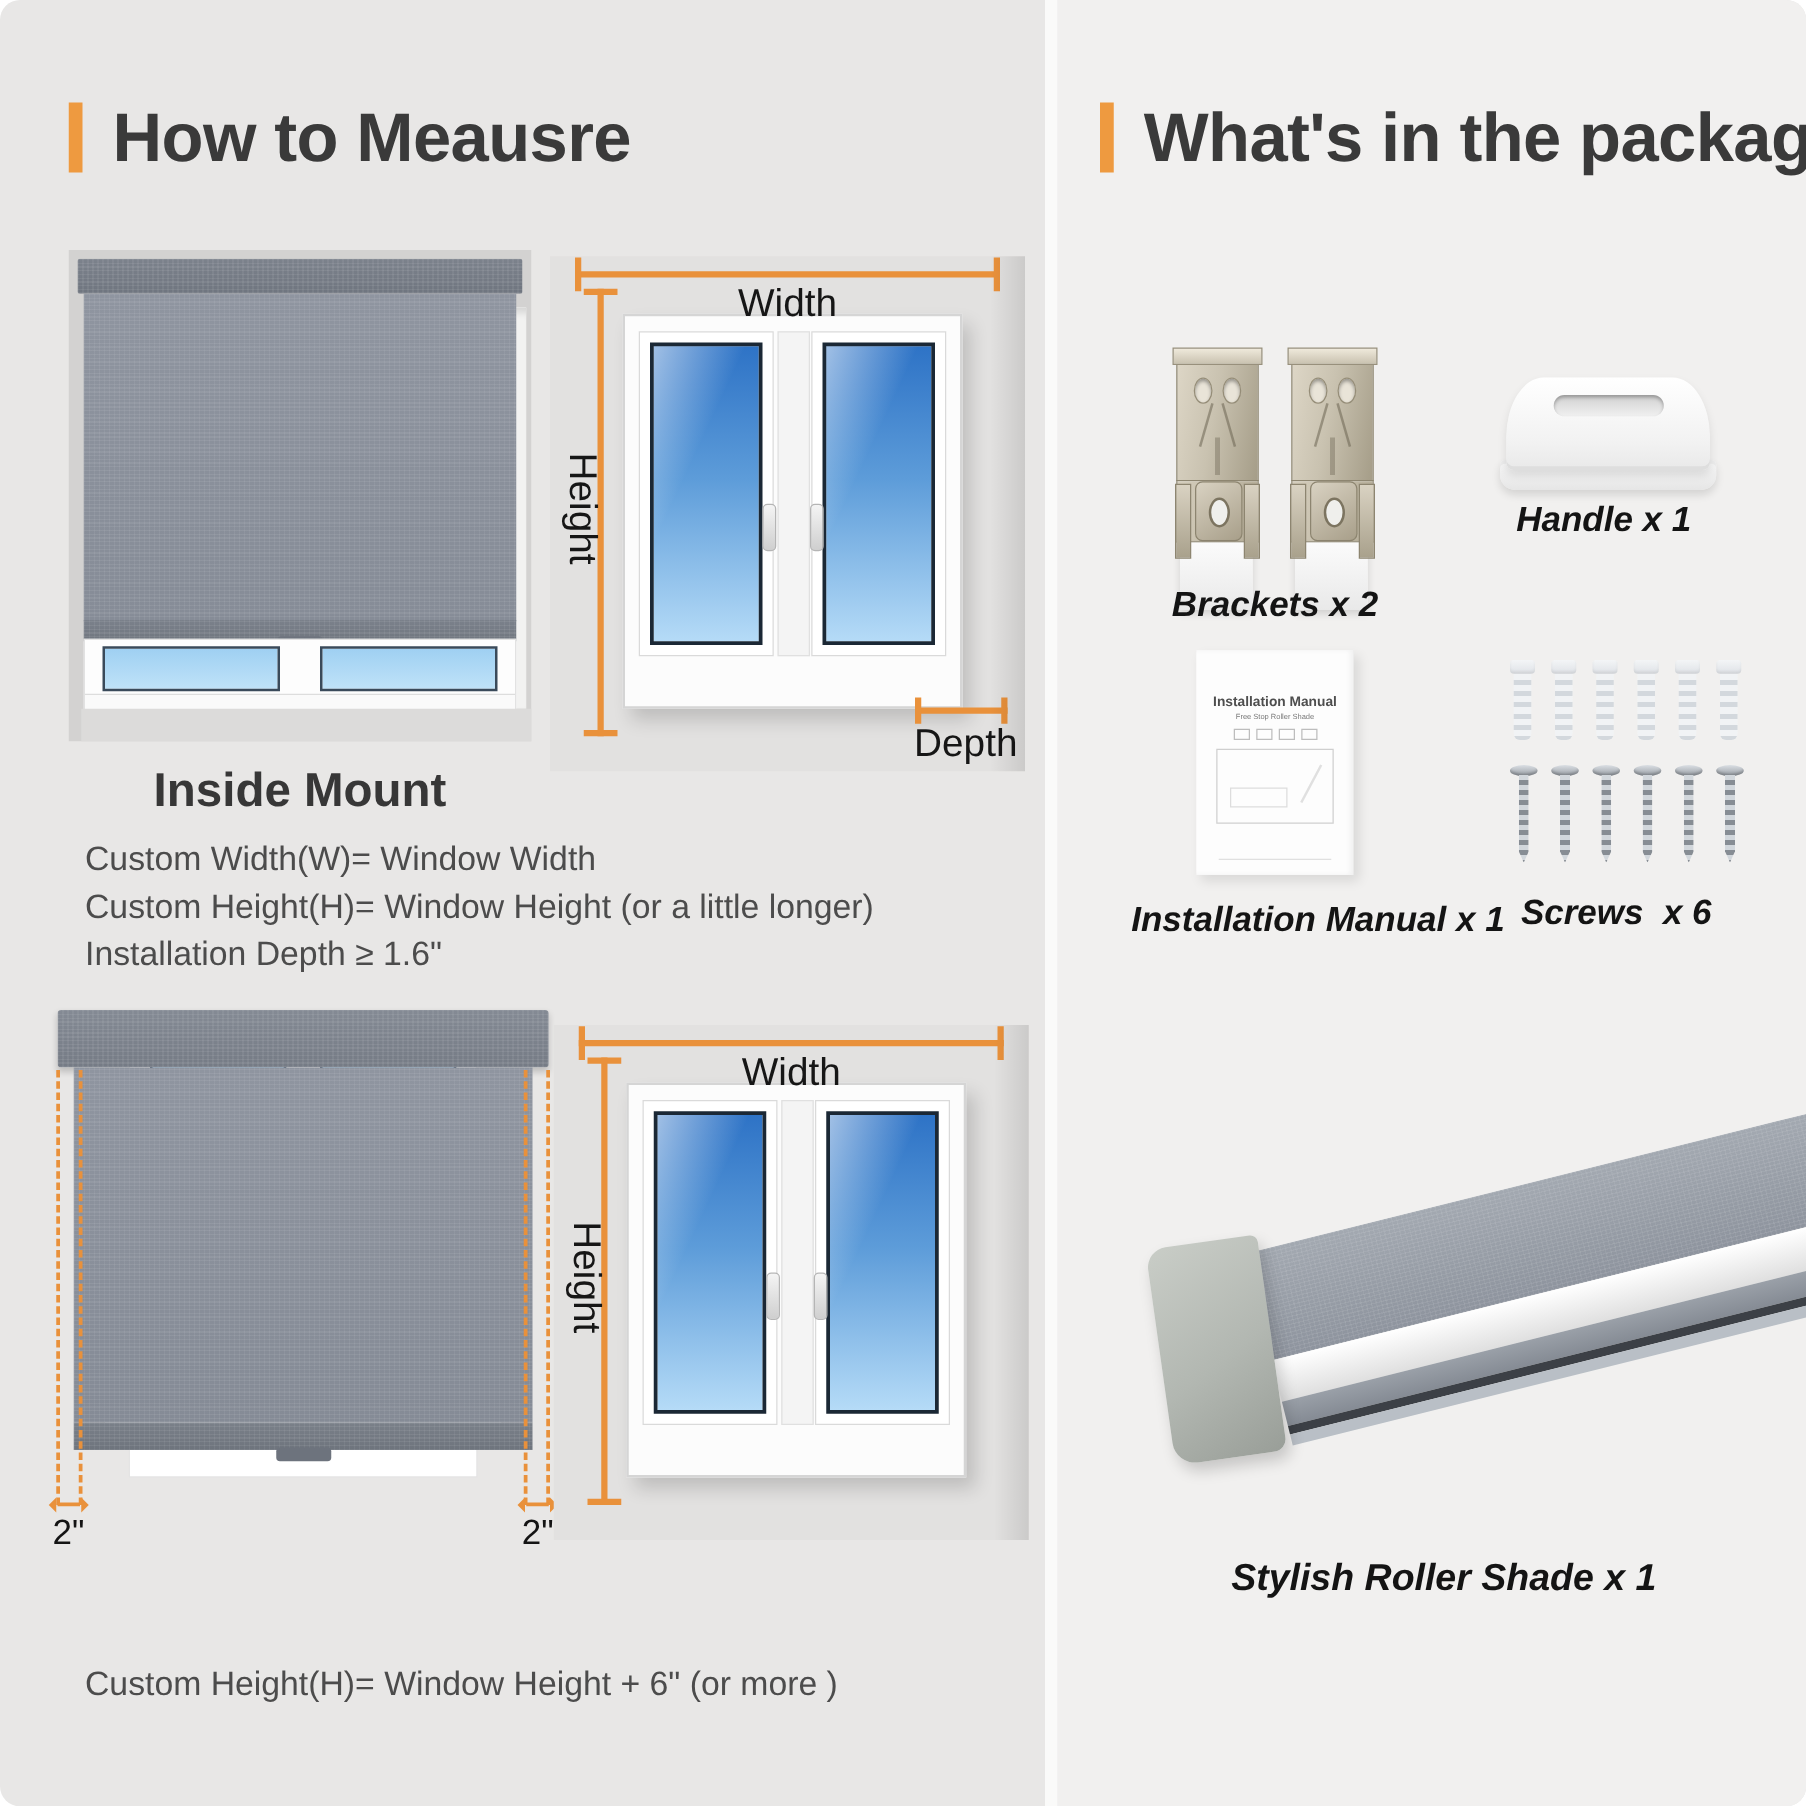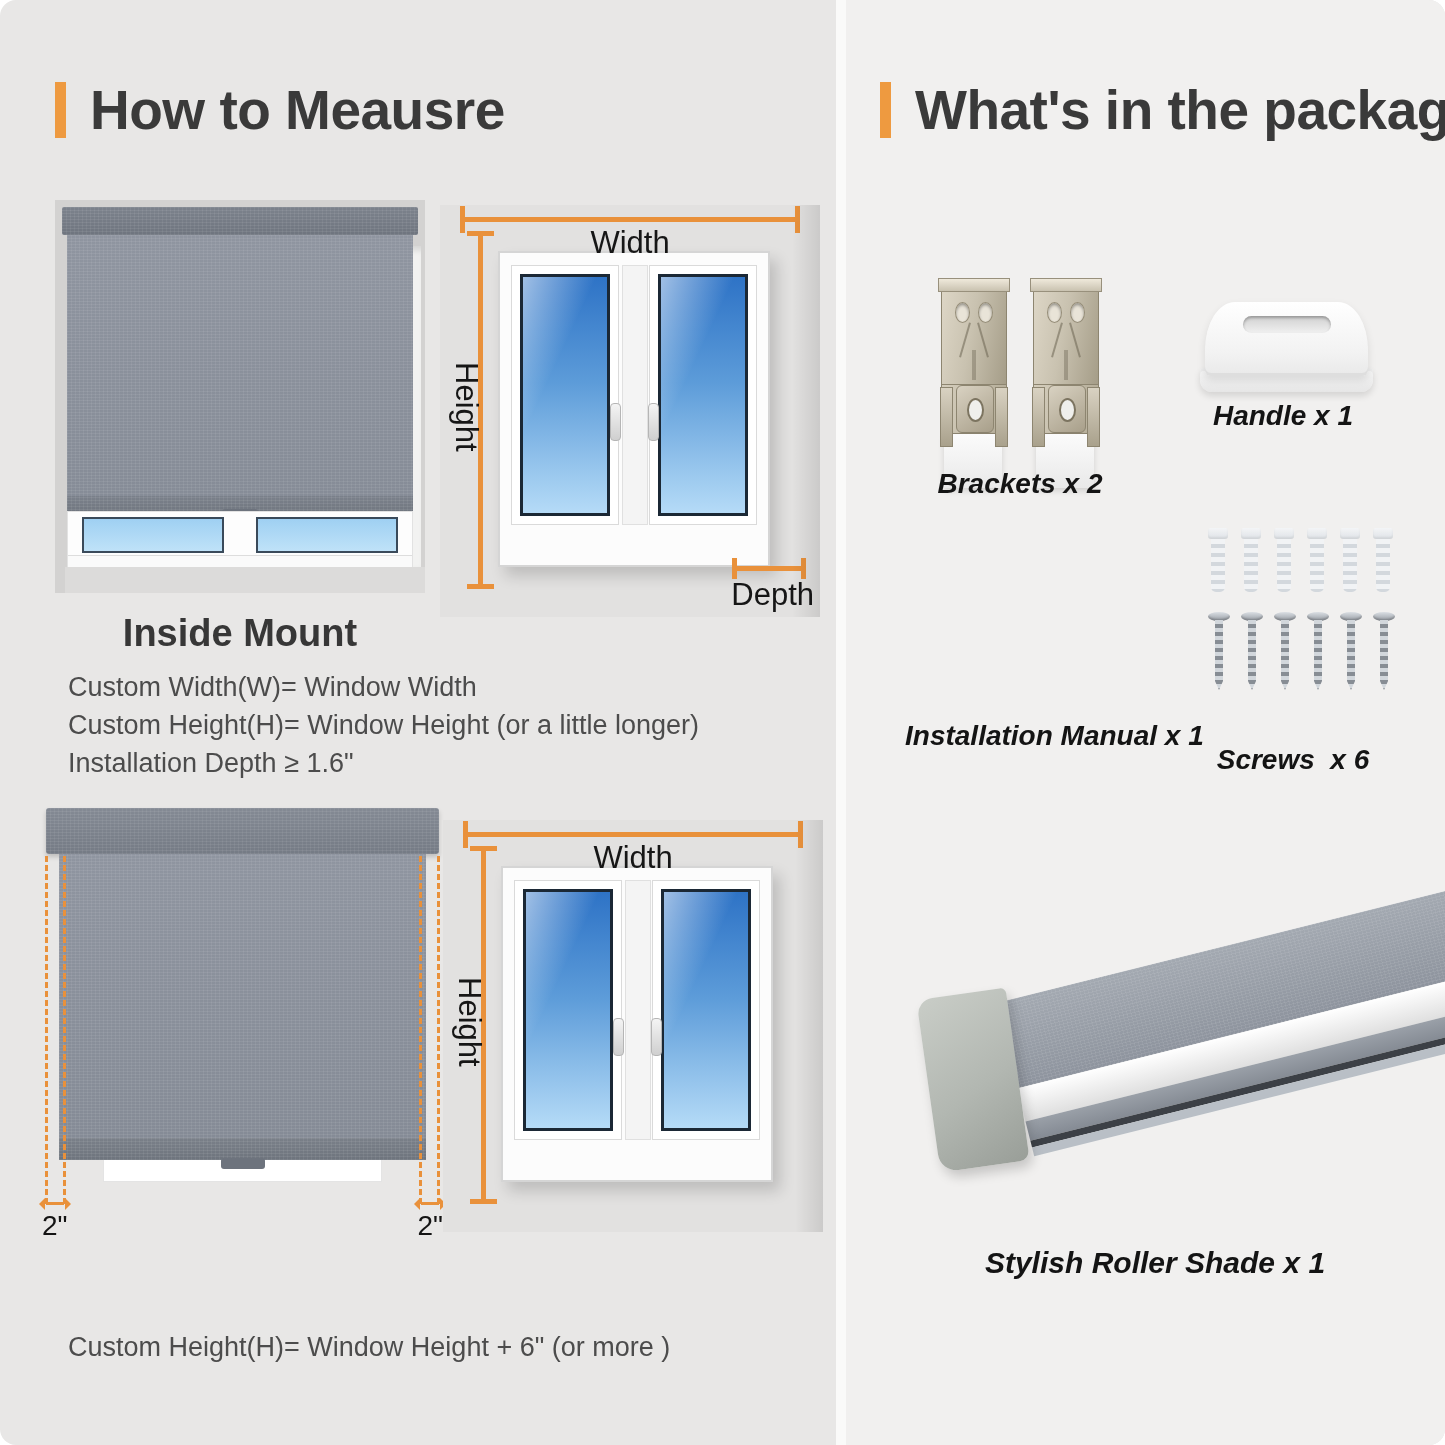--- a/index.html
+++ b/index.html
@@ -323,37 +323,49 @@
     <div class="b-base"></div>
   </div>
   <div class="pkg-label" style="left:920px;top:468px;width:200px;">Brackets x 2</div>
 
   <div class="handle-base"></div>
   <div class="handle">
     <div class="slot"></div>
   </div>
   <div class="pkg-label" style="left:1183px;top:400px;width:200px;text-align:center;">Handle x 1</div>
 
+  <div class="manual">
+    <div class="mp-title">Installation Manual</div>
+    <div class="mp-sub">Free Stop Roller Shade</div>
+    <div class="mp-icons">
+        <span></span>
+        <span></span>
+        <span></span>
+        <span></span>
+      </div>
+    <div class="mp-box"></div>
+    <div class="mp-foot"></div>
+  </div>
   <div class="pkg-label" style="left:905px;top:720px;width:275px;">Installation Manual x 1</div>
 
   <div class="hardware">
     <span class="anchor" style="left:0px;"></span>
     <span class="anchor" style="left:33px;"></span>
     <span class="anchor" style="left:66px;"></span>
     <span class="anchor" style="left:99px;"></span>
     <span class="anchor" style="left:132px;"></span>
     <span class="anchor" style="left:165px;"></span>
     <span class="screw" style="left:0px;"></span>
     <span class="screw" style="left:33px;"></span>
     <span class="screw" style="left:66px;"></span>
     <span class="screw" style="left:99px;"></span>
     <span class="screw" style="left:132px;"></span>
     <span class="screw" style="left:165px;"></span>
   </div>
-  <div class="pkg-label" style="left:1193px;top:744px;width:200px;">Screws  x 6</div>
+  <div class="pkg-label" style="left:1193px;top:714px;width:200px;">Screws  x 6</div>
 
   <div class="rcap"></div>
   <div class="rbar">
     <div class="top fabric"></div>
     <div class="roll"></div>
     <div class="lip"></div>
     <div class="slot"></div>
     <div class="bot"></div>
   </div>
   <div class="pkg-label" style="left:875px;top:1246px;width:560px;font-size:30px;">Stylish Roller Shade x 1</div>

